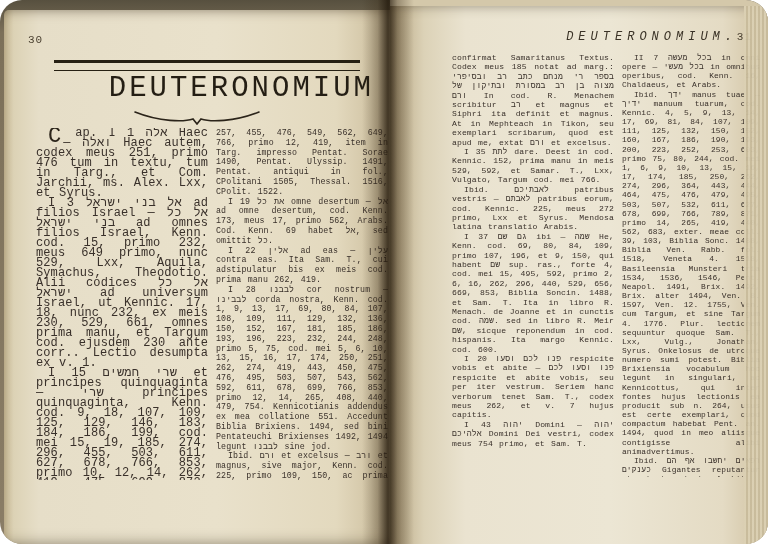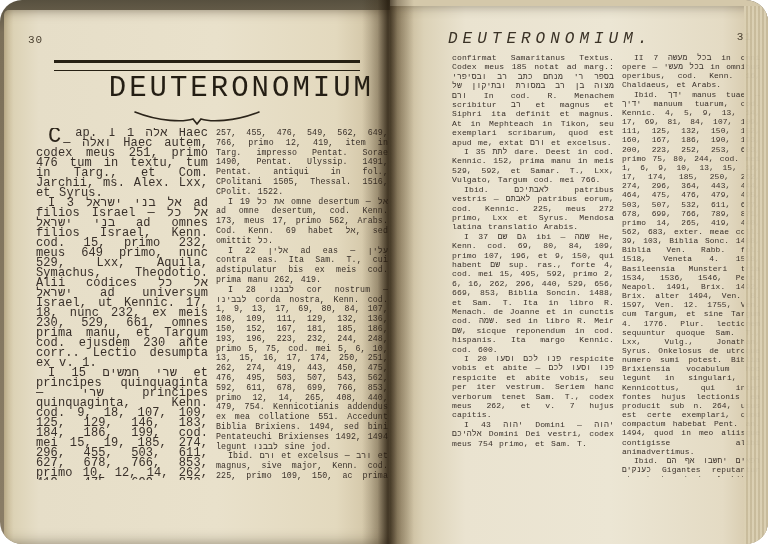--- a/index.html
+++ b/index.html
@@ -36,22 +36,22 @@
   .pageno-left{left:24px;top:24px;}
   .pageno-right{right:16px;top:25px;}
   .rule{position:absolute;left:50px;top:50px;width:306px;height:7px;
     border-top:3px solid #262013;border-bottom:1px solid #262013;}
   .heading{
     position:absolute;left:10px;top:62px;width:360px;text-align:right;
     font-size:29px;letter-spacing:3px;color:#241e14;font-weight:500;
   }
   .brace{position:absolute;left:128px;top:99px;}
   .running-header{
-    position:absolute;left:58px;top:24px;width:300px;text-align:left;
-    font-style:italic;font-size:16px;letter-spacing:5px;color:#3a3226;
+    position:absolute;left:47px;top:24px;width:300px;text-align:right;
+    font-style:italic;font-size:12px;letter-spacing:5px;color:#3a3226;
   }
   .col{position:absolute;overflow:hidden;text-align:justify;}
   .col p{margin:0;text-indent:12px;word-spacing:1.2px;letter-spacing:.1px;}
   .col p.cont{text-indent:0;}
   .colL1{left:32px;top:118px;width:172px;height:352px;font-size:12px;line-height:10px;}
   .colL2{left:212px;top:118px;width:172px;height:352px;font-size:8.3px;line-height:9.8px;}
   .colR1{left:62px;top:47px;width:162px;height:416px;font-size:8.1px;line-height:9.4px;}
   .colR2{left:232px;top:47px;width:138px;height:424px;font-size:7.9px;line-height:9.15px;}
   .dropcap::first-letter{
     font-size:22px;line-height:15px;float:left;padding:1px 2px 0 0;color:#2b241a;

